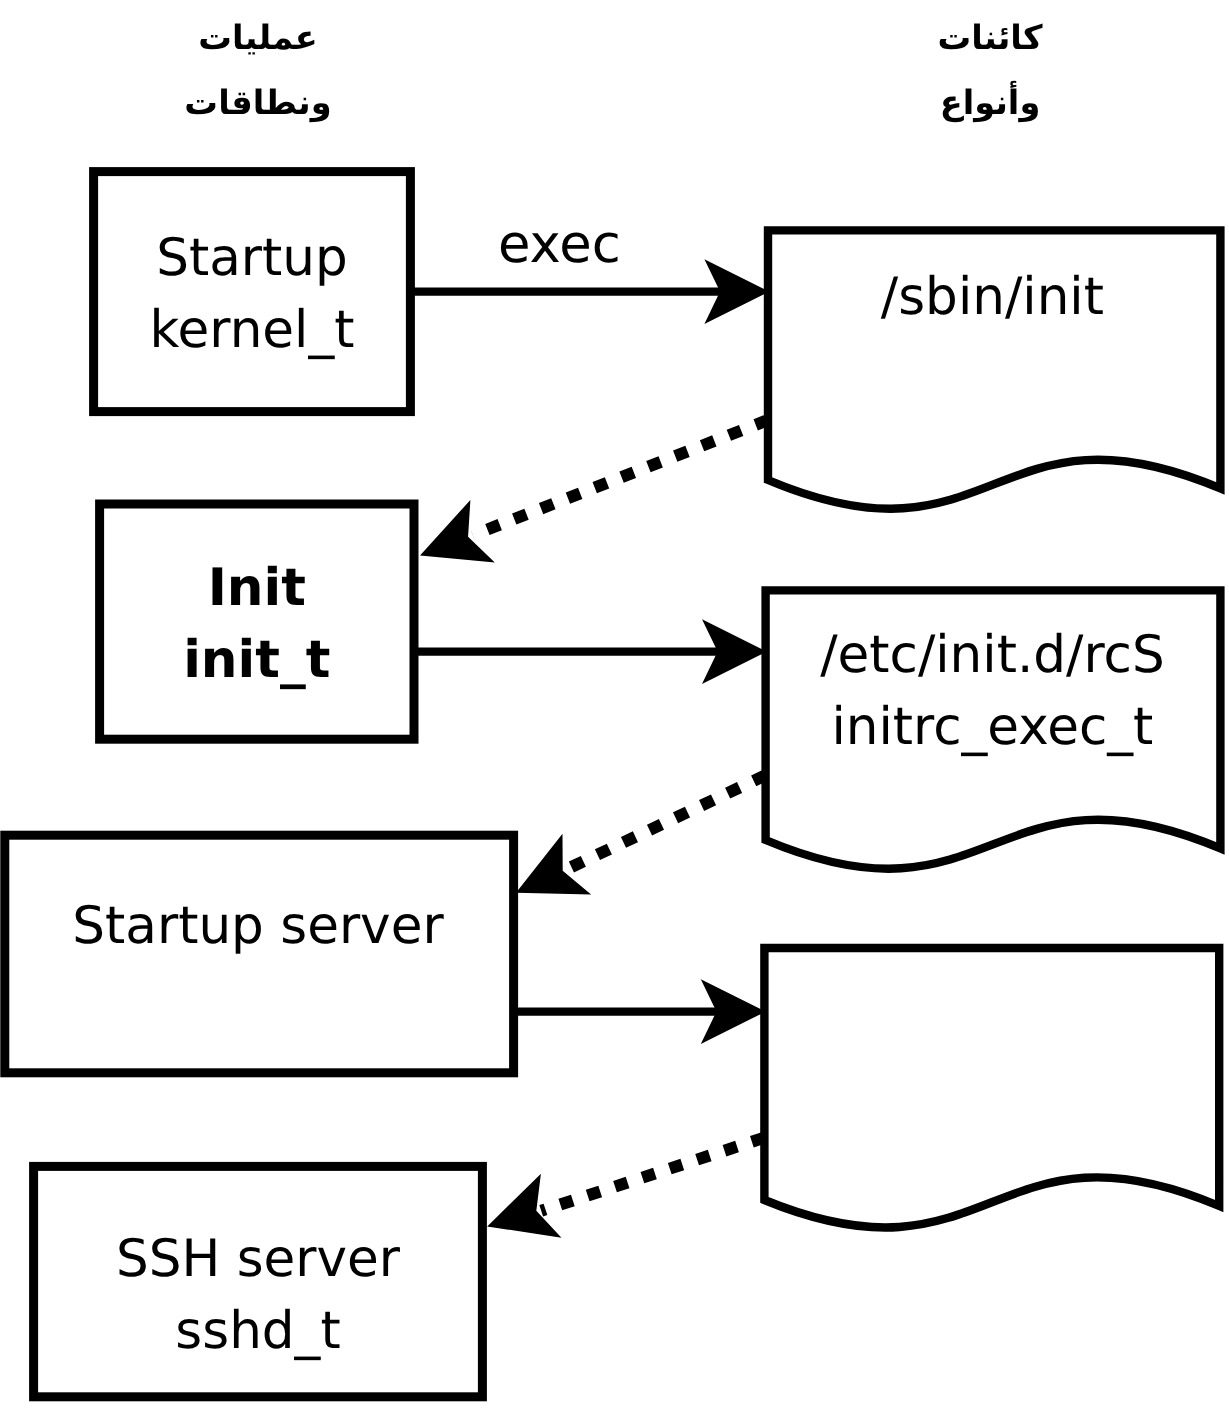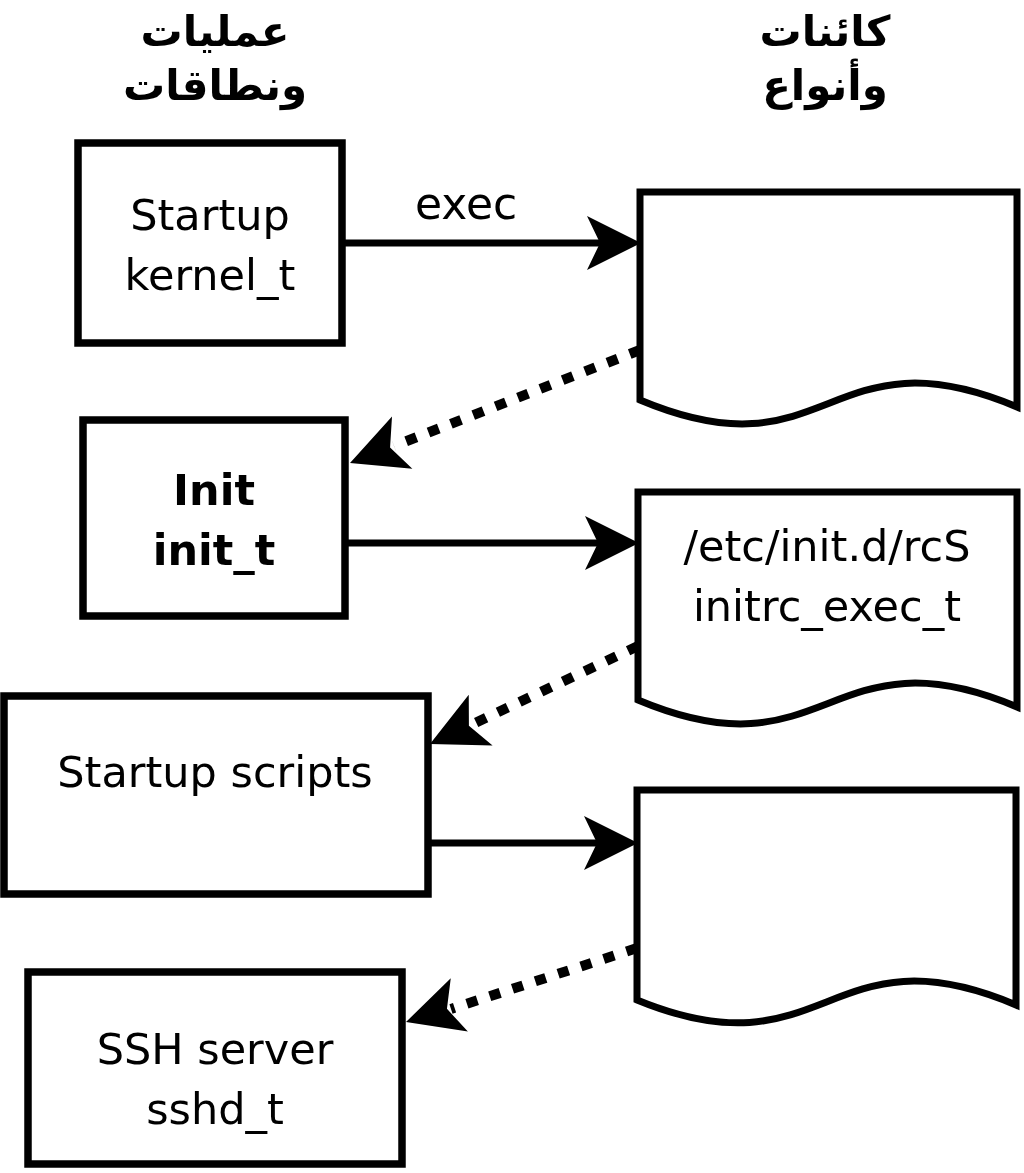--- a/index.html
+++ b/index.html
@@ -17,21 +17,21 @@
     position: absolute;
     text-align: center;
     font-size: 43px;
     line-height: 60px;
     white-space: nowrap;
   }
   .hdr {
     position: absolute;
     text-align: center;
     font-weight: bold;
-    font-size: 42px;
+    font-size: 28px;
     line-height: 54px;
     white-space: nowrap;
   }
   .edge-label {
     position: absolute;
     text-align: left;
     font-size: 44px;
     line-height: 48px;
     white-space: nowrap;
   }
@@ -98,27 +98,28 @@
 
   <div class="node-label" style="left:80px; top:185px; width:260px;">
     <div>Startup</div>
     <div>kernel_t</div>
   </div>
   <div class="node-label" style="left:84px; top:460px; width:260px;font-weight:bold;">
     <div>Init</div>
     <div>init_t</div>
   </div>
   <div class="node-label" style="left:2px; top:742px; width:426px;">
-    <div>Startup scripts</div>
+    <div>Startup server</div>
   </div>
   <div class="node-label" style="left:28px; top:1019px; width:374px;">
     <div>SSH server</div>
     <div>sshd_t</div>
   </div>
 
   <div class="node-label" style="left:637px; top:218px; width:380px;">
+    <div>/sbin/init</div>
   </div>
   <div class="node-label" style="left:637px; top:516px; width:380px;">
     <div>/etc/init.d/rcS</div>
     <div>initrc_exec_t</div>
   </div>
 
 </div>
 
 </body></html>

